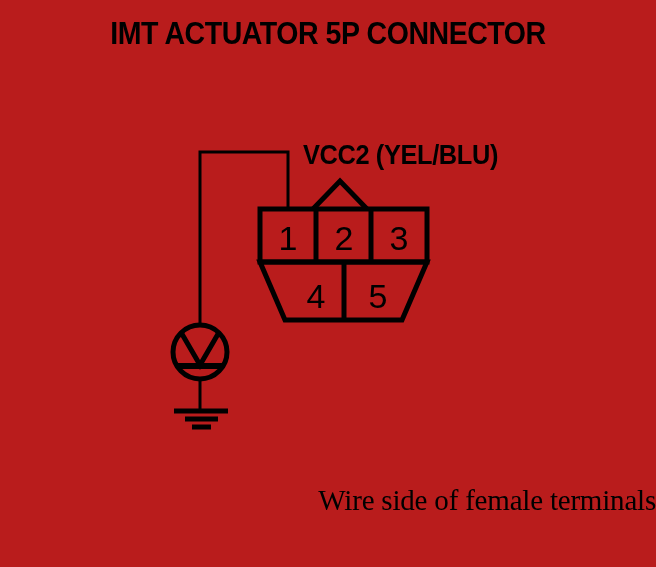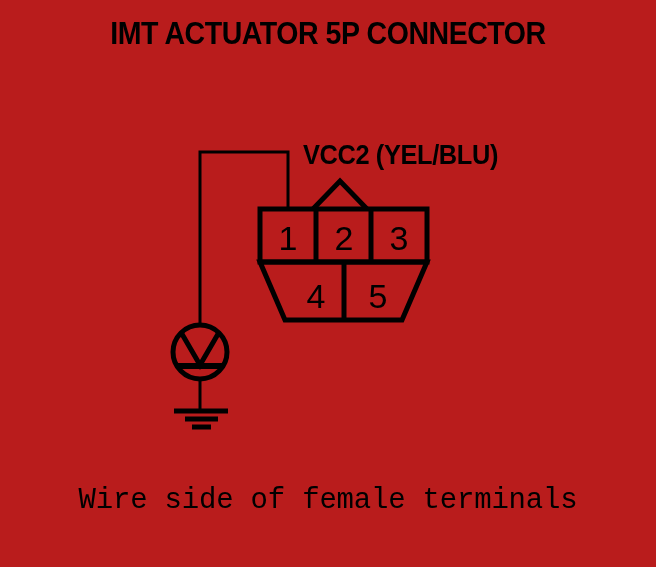--- a/index.html
+++ b/index.html
@@ -43,22 +43,22 @@
     color: #000000;
     transform: scaleX(0.94);
     transform-origin: left top;
     white-space: nowrap;
   }
   #caption {
     position: absolute;
     left: 0;
     top: 484px;
     width: 656px;
-    text-align: center;
-    font-family: Liberation Mono, monospace;
+    text-align: right;
+    font-family: Liberation Serif, serif;
     font-weight: normal;
     font-size: 29px;
     letter-spacing: -0.2px;
     color: #000000;
     white-space: nowrap;
   }
   #diagram {
     position: absolute;
     left: 0;
     top: 0;

